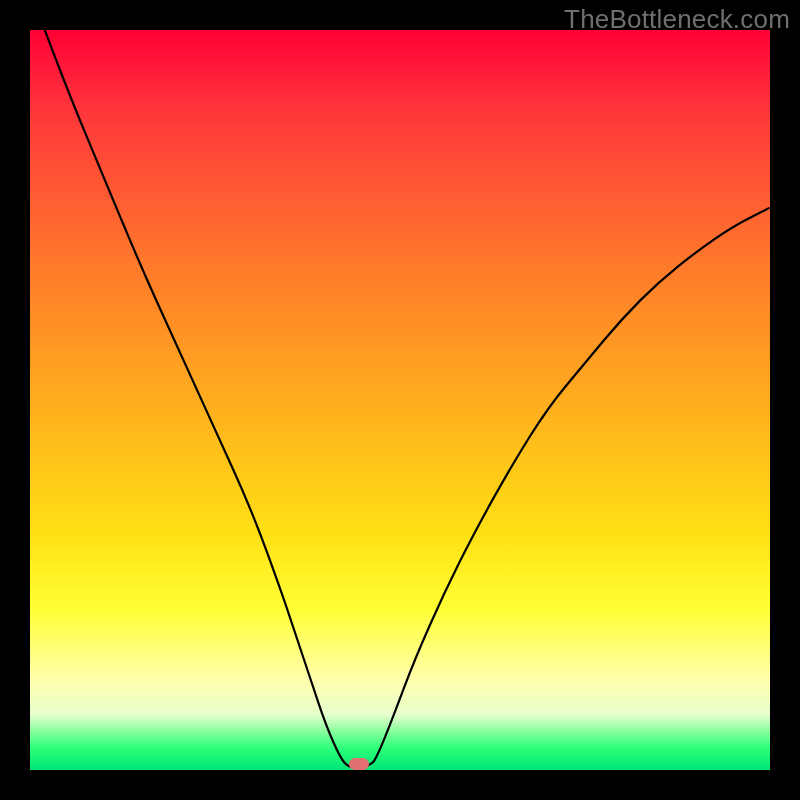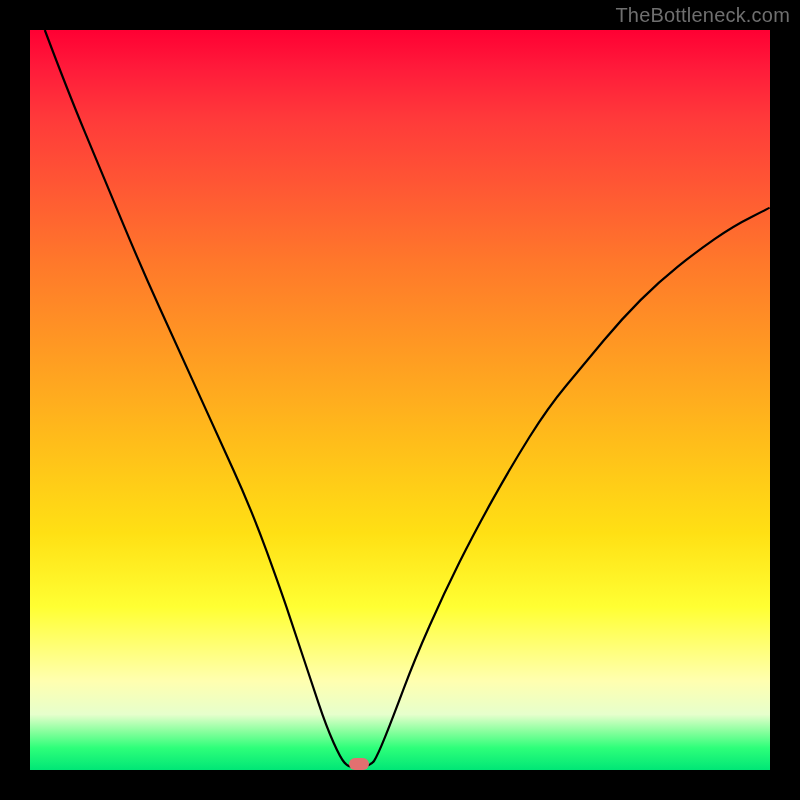--- a/index.html
+++ b/index.html
@@ -50,21 +50,21 @@
     position: absolute;
     left: 0; top: 0;
     width: 740px;
     height: 740px;
   }
   .watermark {
     position: absolute;
     top: 4px;
     right: 10px;
     color: #6f6f6f;
-    font-size: 20px;
+    font-size: 26px;
     font-weight: 500;
     letter-spacing: 0.2px;
   }
   .marker {
     position: absolute;
     width: 20px;
     height: 12px;
     background: #e27070;
     border-radius: 6px;
     transform: translate(-50%, -50%);

